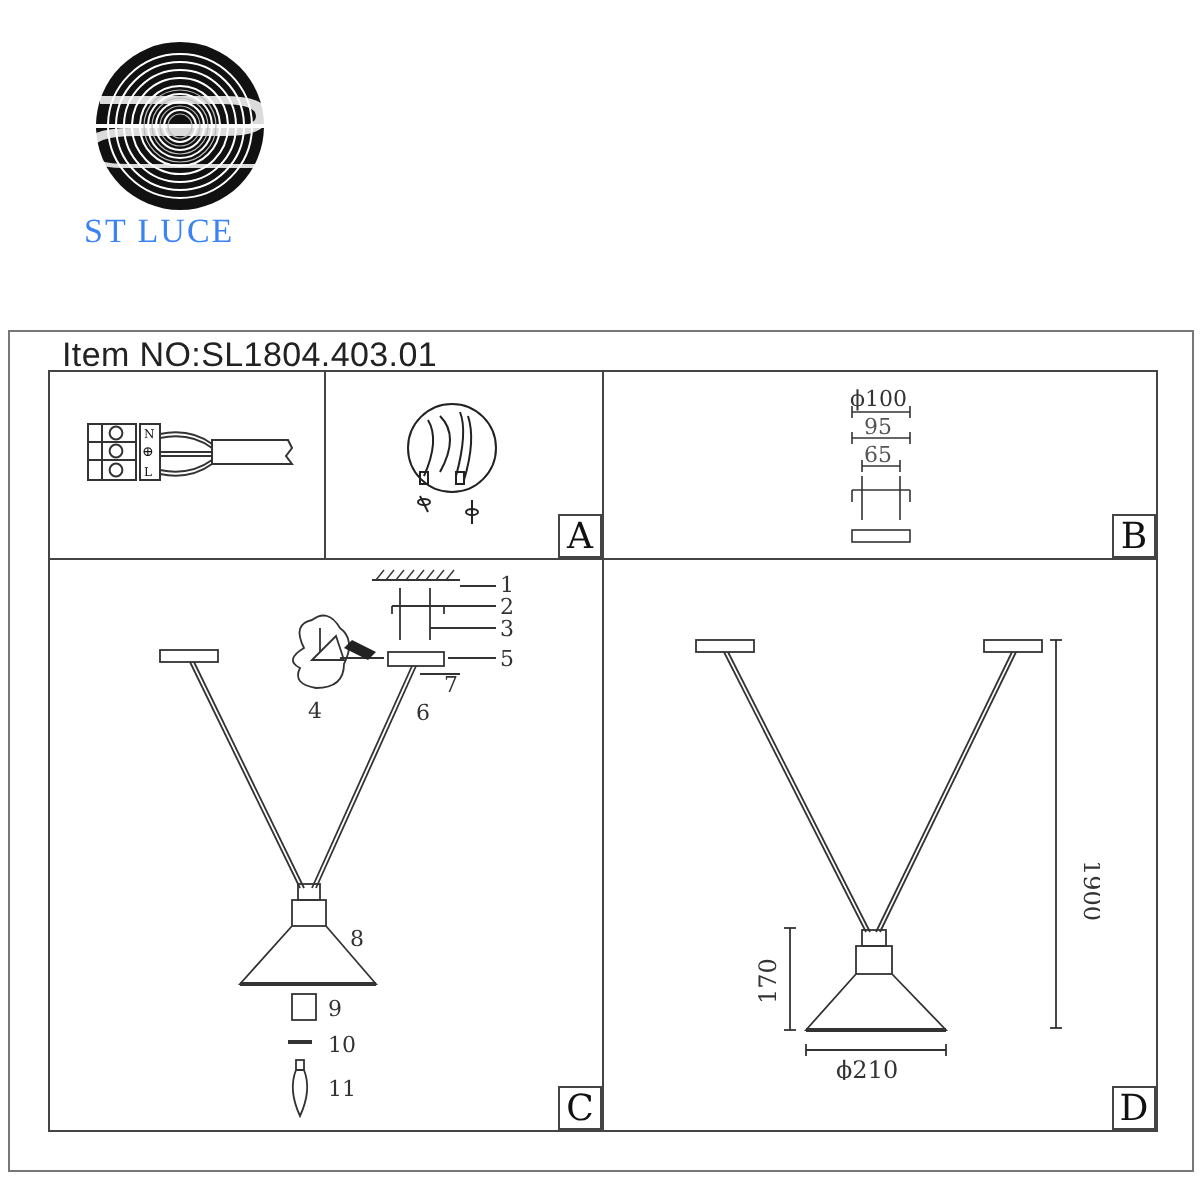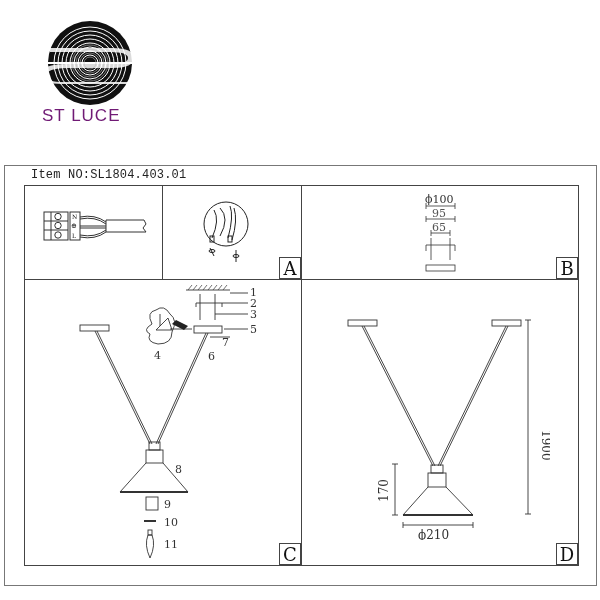--- a/index.html
+++ b/index.html
@@ -1,23 +1,23 @@
 <!DOCTYPE html>
 <html><head>
 <meta charset="utf-8">
 <style>
   html, body { margin:0; padding:0; background:#ffffff; }
   body { width:600px; height:600px; position:relative; overflow:hidden;
          font-family:"DejaVu Serif", serif; color:#111; }
   .abs { position:absolute; }
   .brand { left:36px; top:18px; width:110px; }
-  .brand-name { position:absolute; left:42px; top:104px; font-family:Liberation Sans, sans-serif;
-                font-size:17px; letter-spacing:1px; color:#701a75; }
+  .brand-name { position:absolute; left:42px; top:104px; font-family:Liberation Serif, serif;
+                font-size:17px; letter-spacing:1px; color:#3b82f6; }
   .frame { left:4px; top:165px; width:593px; height:421px; border:1.2px solid #777; box-sizing:border-box; }
-  .item-no { left:31px; top:168px; font-size:12px; font-family:Liberation Mono, monospace; letter-spacing:0.2px; color:#222; }
+  .item-no { left:31px; top:168px; font-size:17px; font-family:Liberation Sans, sans-serif; letter-spacing:0.2px; color:#222; }
   .grid { left:24px; top:185px; width:555px; height:381px; border:1px solid #444; box-sizing:border-box; }
   .vline { position:absolute; width:1px; background:#444; }
   .hline { position:absolute; height:1px; background:#444; }
   .panel-label { position:absolute; width:22px; height:22px; border:1px solid #444; box-sizing:border-box;
                  background:#fff; font-family:"DejaVu Serif", serif; font-size:18px; line-height:22px;
                  text-align:center; color:#111; }
   svg text { font-family:"DejaVu Serif", serif; }
 </style>
 </head>
 <body>

